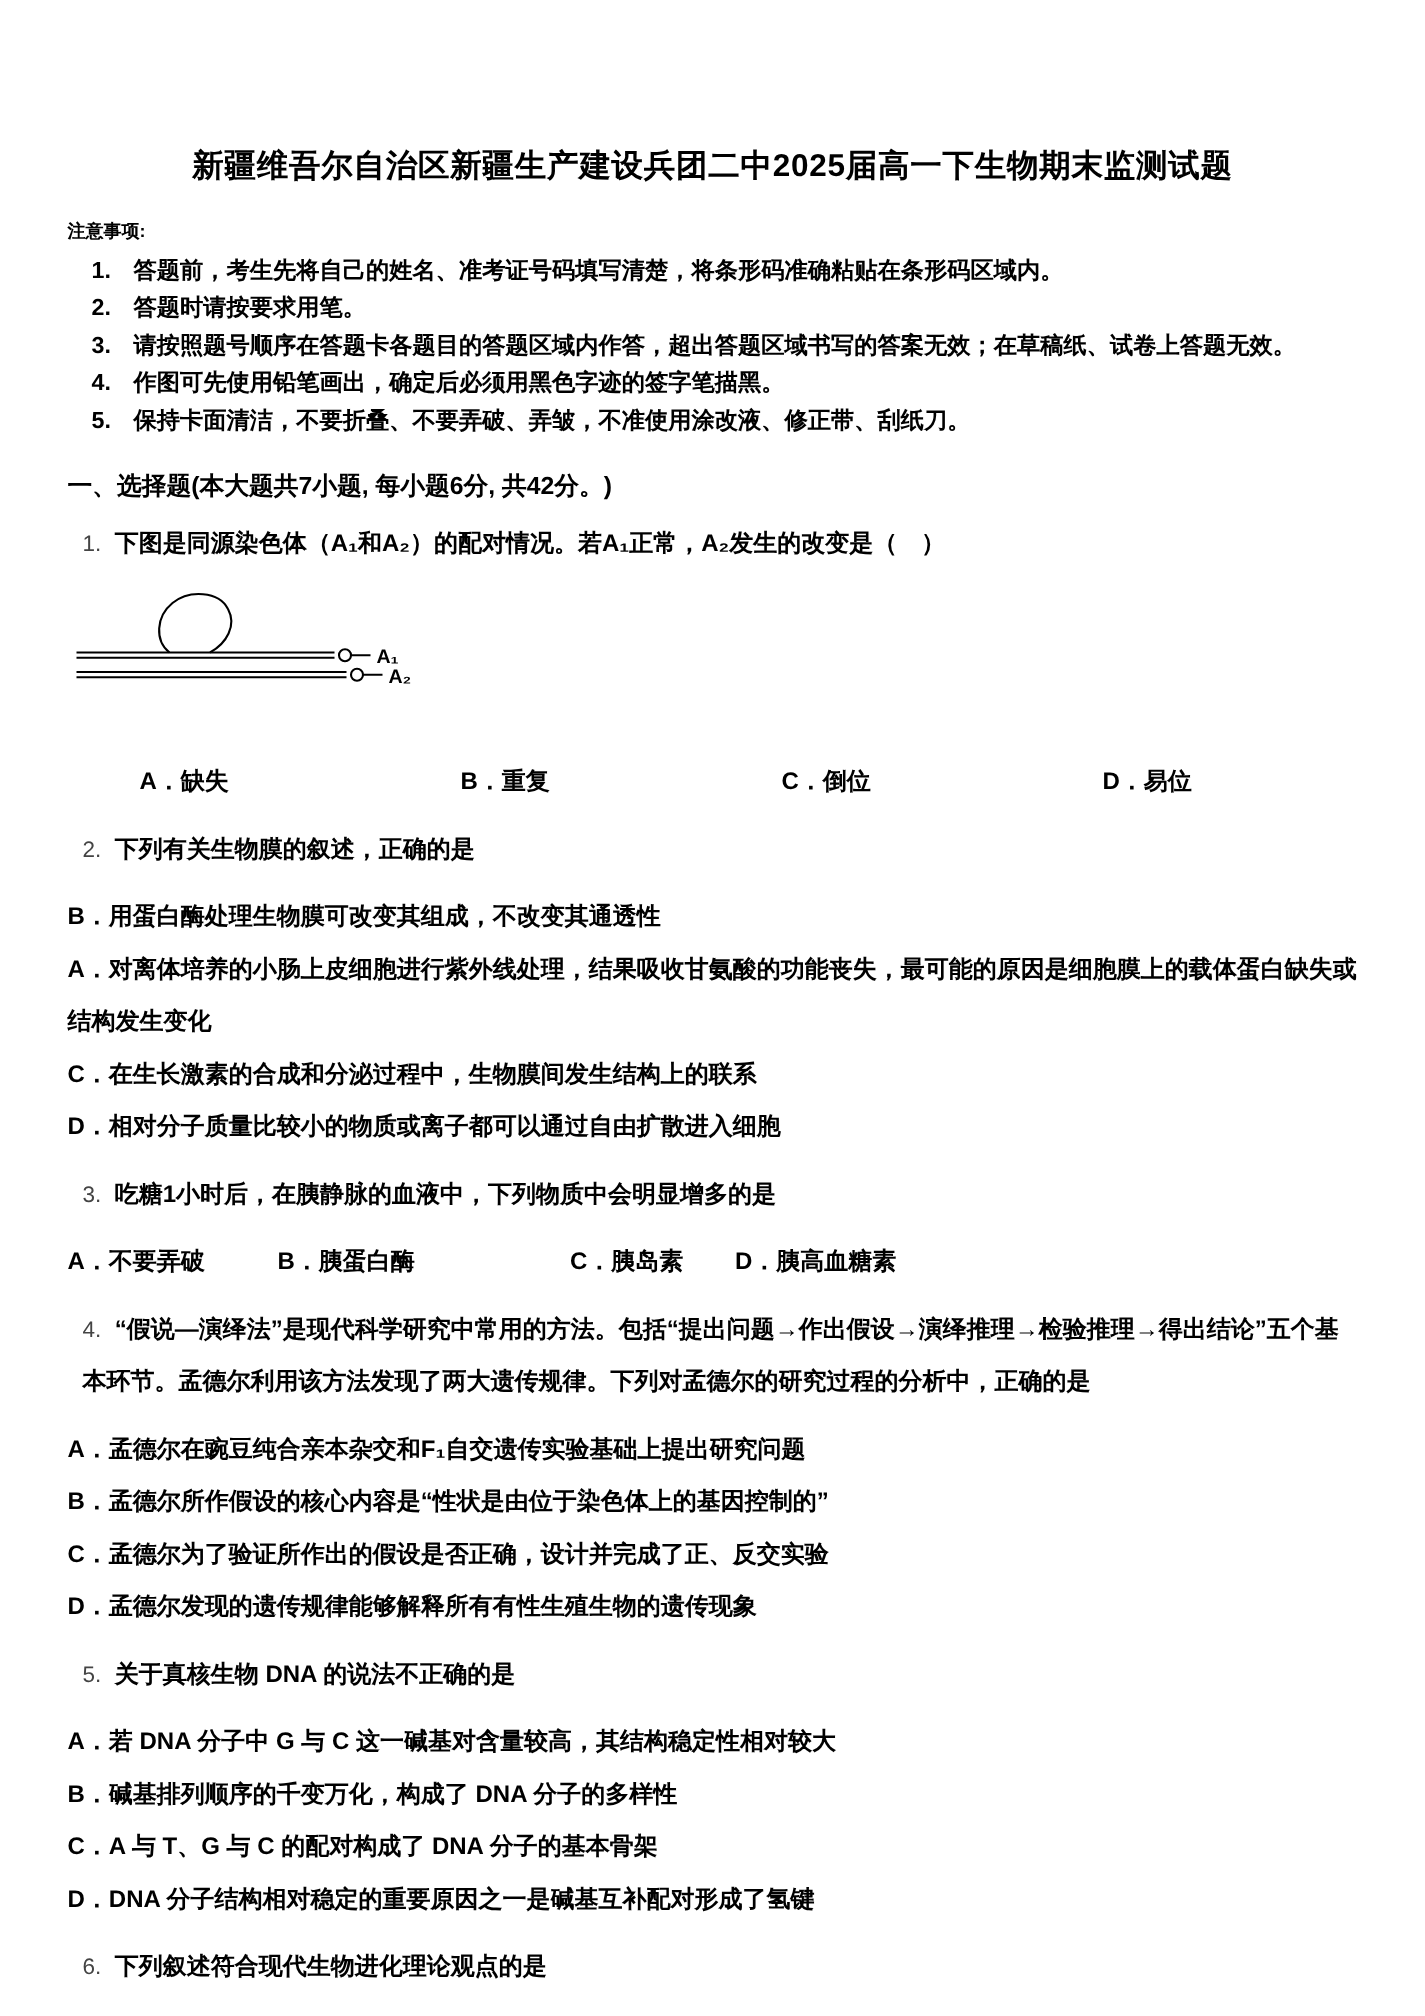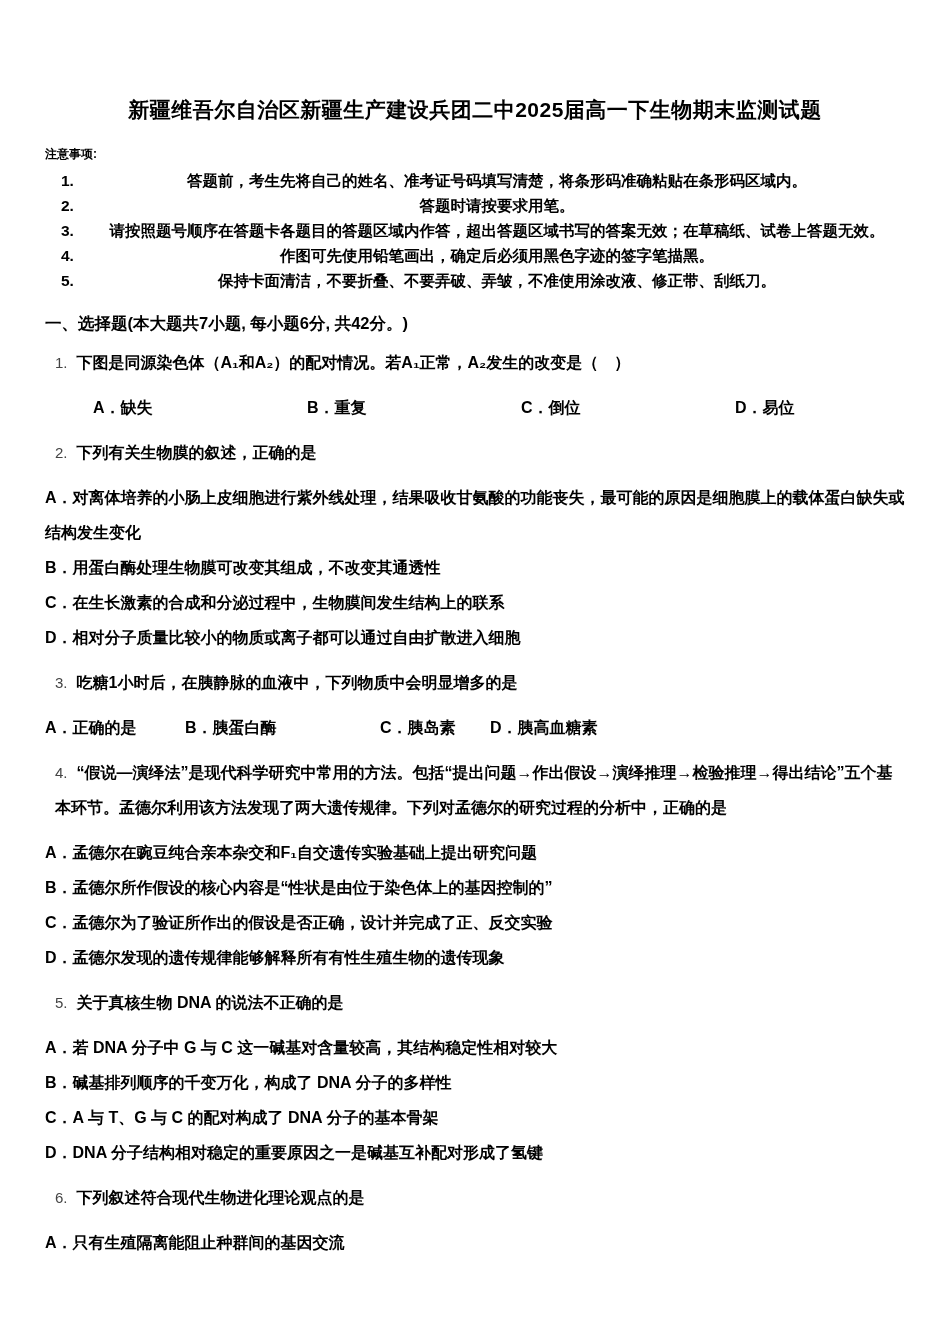--- a/index.html
+++ b/index.html
@@ -26,21 +26,21 @@
     margin: 0 0 5px 0;
   }
   .notice-item {
     display: flex;
     font-size: 15.5px;
     font-weight: bold;
     line-height: 25px;
     padding-left: 16px;
   }
   .notice-item .n-num { min-width: 28px; }
-  .notice-item .n-text { flex: 1; text-align: center; }
+  .notice-item .n-text { flex: 1; }
   .section-heading {
     font-size: 16.5px;
     font-weight: bold;
     margin: 20px 0 10px 0;
   }
   .q { font-size: 16px; font-weight: bold; }
   .qhead { margin: 10px; line-height: 35px; }
   .qnum {
     font-weight: normal;
     color: #444444;
@@ -90,40 +90,57 @@
     <div class="notice-item">
       <span class="n-num">5.</span>
       <span class="n-text">保持卡面清洁，不要折叠、不要弄破、弄皱，不准使用涂改液、修正带、刮纸刀。</span>
     </div>
   </div>
 
   <p class="section-heading">一、选择题(本大题共7小题, 每小题6分, 共42分。)</p>
 
   <div class="q">
     <p class="qhead"><span class="qnum">1.</span><span>下图是同源染色体（A₁和A₂）的配对情况。若A₁正常，A₂发生的改变是（　）</span></p>
+    <div class="figure">
+      <svg width="240" height="82" viewBox="0 0 240 82">
+        <g stroke="#000000" fill="none" stroke-width="1.4">
+          <path d="M66,45 C56,37 57,21 68,12 C79,3 99,4 105,16 C111,27 104,39 93,45"></path>
+          <line x1="4" y1="45" x2="176" y2="45"></line>
+          <line x1="4" y1="48.5" x2="176" y2="48.5"></line>
+          <circle cx="183" cy="46.8" r="4"></circle>
+          <line x1="187" y1="46.8" x2="200" y2="46.8"></line>
+          <line x1="4" y1="58" x2="184" y2="58"></line>
+          <line x1="4" y1="61.5" x2="184" y2="61.5"></line>
+          <circle cx="191" cy="59.8" r="4"></circle>
+          <line x1="195" y1="59.8" x2="208" y2="59.8"></line>
+        </g>
+        <text x="204" y="52">A₁</text>
+        <text x="212" y="65">A₂</text>
+      </svg>
+    </div>
     <div class="opt-row q1row">
       <span class="opt">A．缺失</span>
       <span class="opt">B．重复</span>
       <span class="opt">C．倒位</span>
       <span class="opt">D．易位</span>
     </div>
   </div>
 
   <div class="q">
     <p class="qhead"><span class="qnum">2.</span><span>下列有关生物膜的叙述，正确的是</span></p>
+    <div class="opt-block">B．用蛋白酶处理生物膜可改变其组成，不改变其通透性</div>
     <div class="opt-block">A．对离体培养的小肠上皮细胞进行紫外线处理，结果吸收甘氨酸的功能丧失，最可能的原因是细胞膜上的载体蛋白缺失或结构发生变化</div>
-    <div class="opt-block">B．用蛋白酶处理生物膜可改变其组成，不改变其通透性</div>
     <div class="opt-block">C．在生长激素的合成和分泌过程中，生物膜间发生结构上的联系</div>
     <div class="opt-block">D．相对分子质量比较小的物质或离子都可以通过自由扩散进入细胞</div>
   </div>
 
   <div class="q">
     <p class="qhead"><span class="qnum">3.</span><span>吃糖1小时后，在胰静脉的血液中，下列物质中会明显增多的是</span></p>
     <div class="opt-row q3row">
-      <span class="opt">A．正确的是</span>
+      <span class="opt">A．不要弄破</span>
       <span class="opt">B．胰蛋白酶</span>
       <span class="opt">C．胰岛素</span>
       <span class="opt">D．胰高血糖素</span>
     </div>
   </div>
 
   <div class="q">
     <p class="qhead"><span class="qnum">4.</span><span>“假说—演绎法”是现代科学研究中常用的方法。包括“提出问题→作出假设→演绎推理→检验推理→得出结论”五个基本环节。孟德尔利用该方法发现了两大遗传规律。下列对孟德尔的研究过程的分析中，正确的是</span></p>
     <div class="opt-block">A．孟德尔在豌豆纯合亲本杂交和F₁自交遗传实验基础上提出研究问题</div>
     <div class="opt-block">B．孟德尔所作假设的核心内容是“性状是由位于染色体上的基因控制的”</div>

